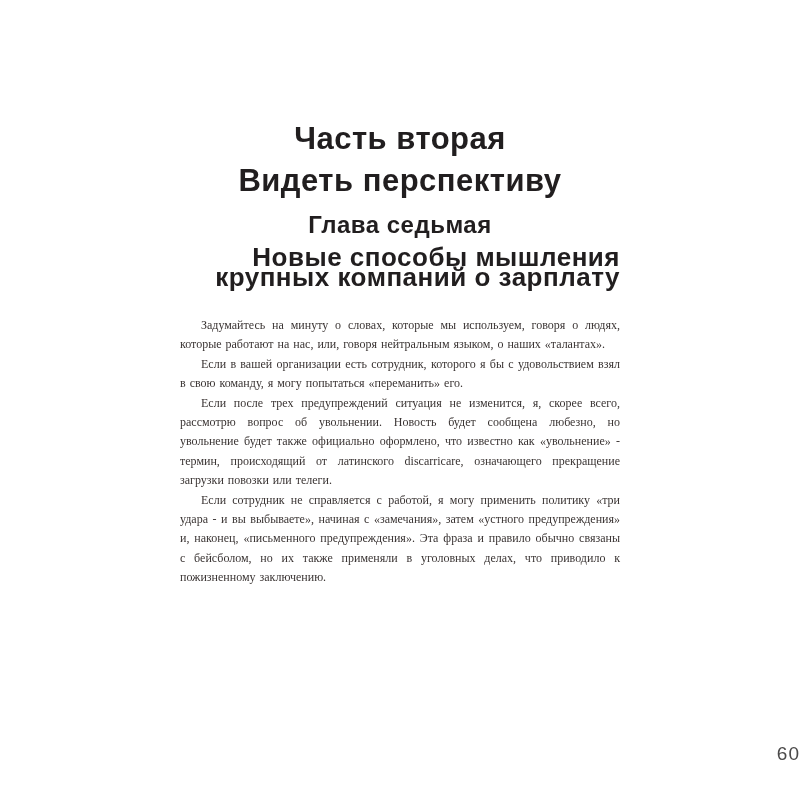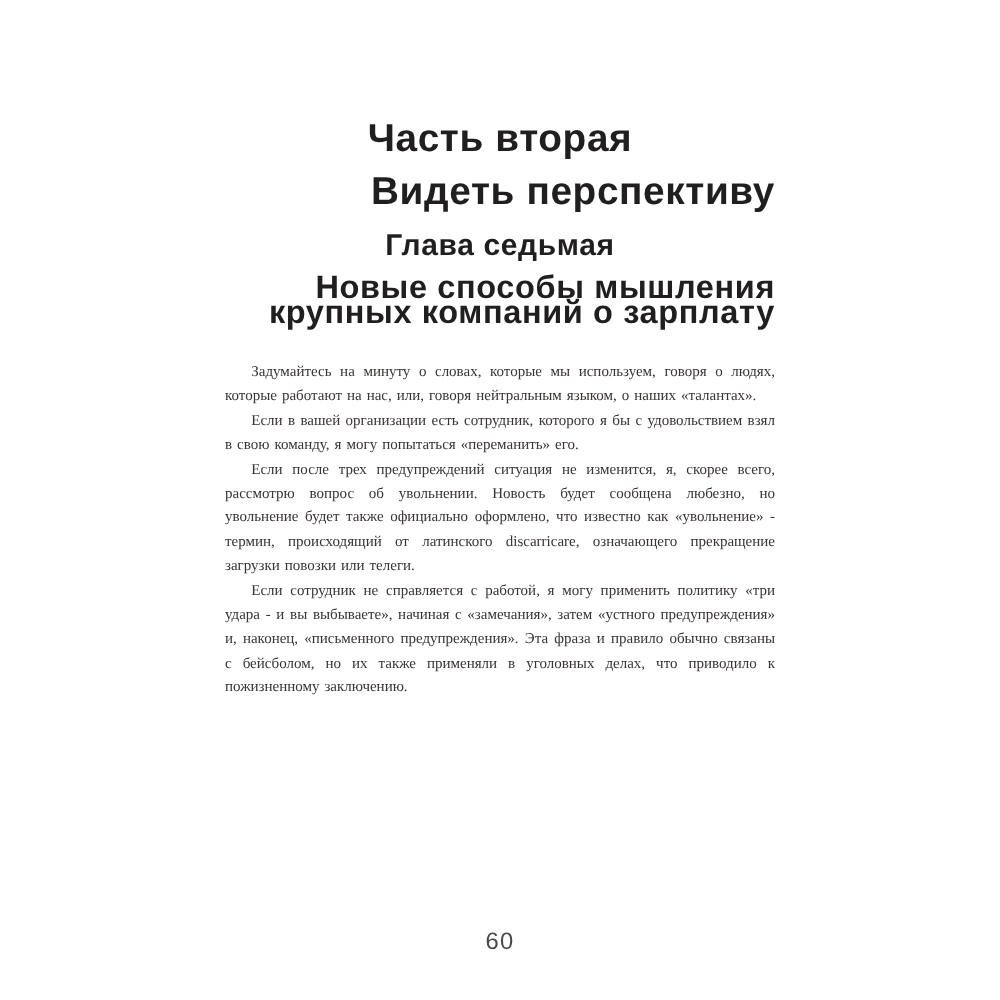--- a/index.html
+++ b/index.html
@@ -11,39 +11,38 @@
     position: relative;
     width: 800px;
     height: 800px;
     background: #ffffff;
     overflow: hidden;
     font-family: "Liberation Serif", serif;
   }
   .content {
     width: 440px;
     margin: 0 auto;
-    padding-top: 91px;
+    padding-top: 119px;
   }
   .heading {
     font-family: "Liberation Sans", sans-serif;
     font-weight: bold;
     text-align: center;
     color: #211e1f;
     margin: 0;
     letter-spacing: 0.5px;
   }
   .part-label {
     font-size: 31px;
     line-height: 40px;
   }
   .part-title {
     font-size: 31px;
     line-height: 40px;
     margin-top: 2px;
-    text-align: right;
   }
   .chapter-label {
     font-size: 24px;
     line-height: 31px;
     margin-top: 8px;
   }
   .chapter-title {
     font-size: 26px;
     line-height: 20px;
     margin-top: 7px;
@@ -62,21 +61,21 @@
   .body-text p {
     margin: 0;
     text-indent: 21px;
     word-spacing: 1px;
   }
   .page-number {
     position: absolute;
     top: 743px;
     left: 0;
     width: 100%;
-    text-align: center;
+    text-align: right;
     font-family: "Liberation Sans", sans-serif;
     font-size: 19px;
     letter-spacing: 1px;
     color: #4b4a4a;
   }
 </style>
 </head>
 <body>
 
 <div class="page">

